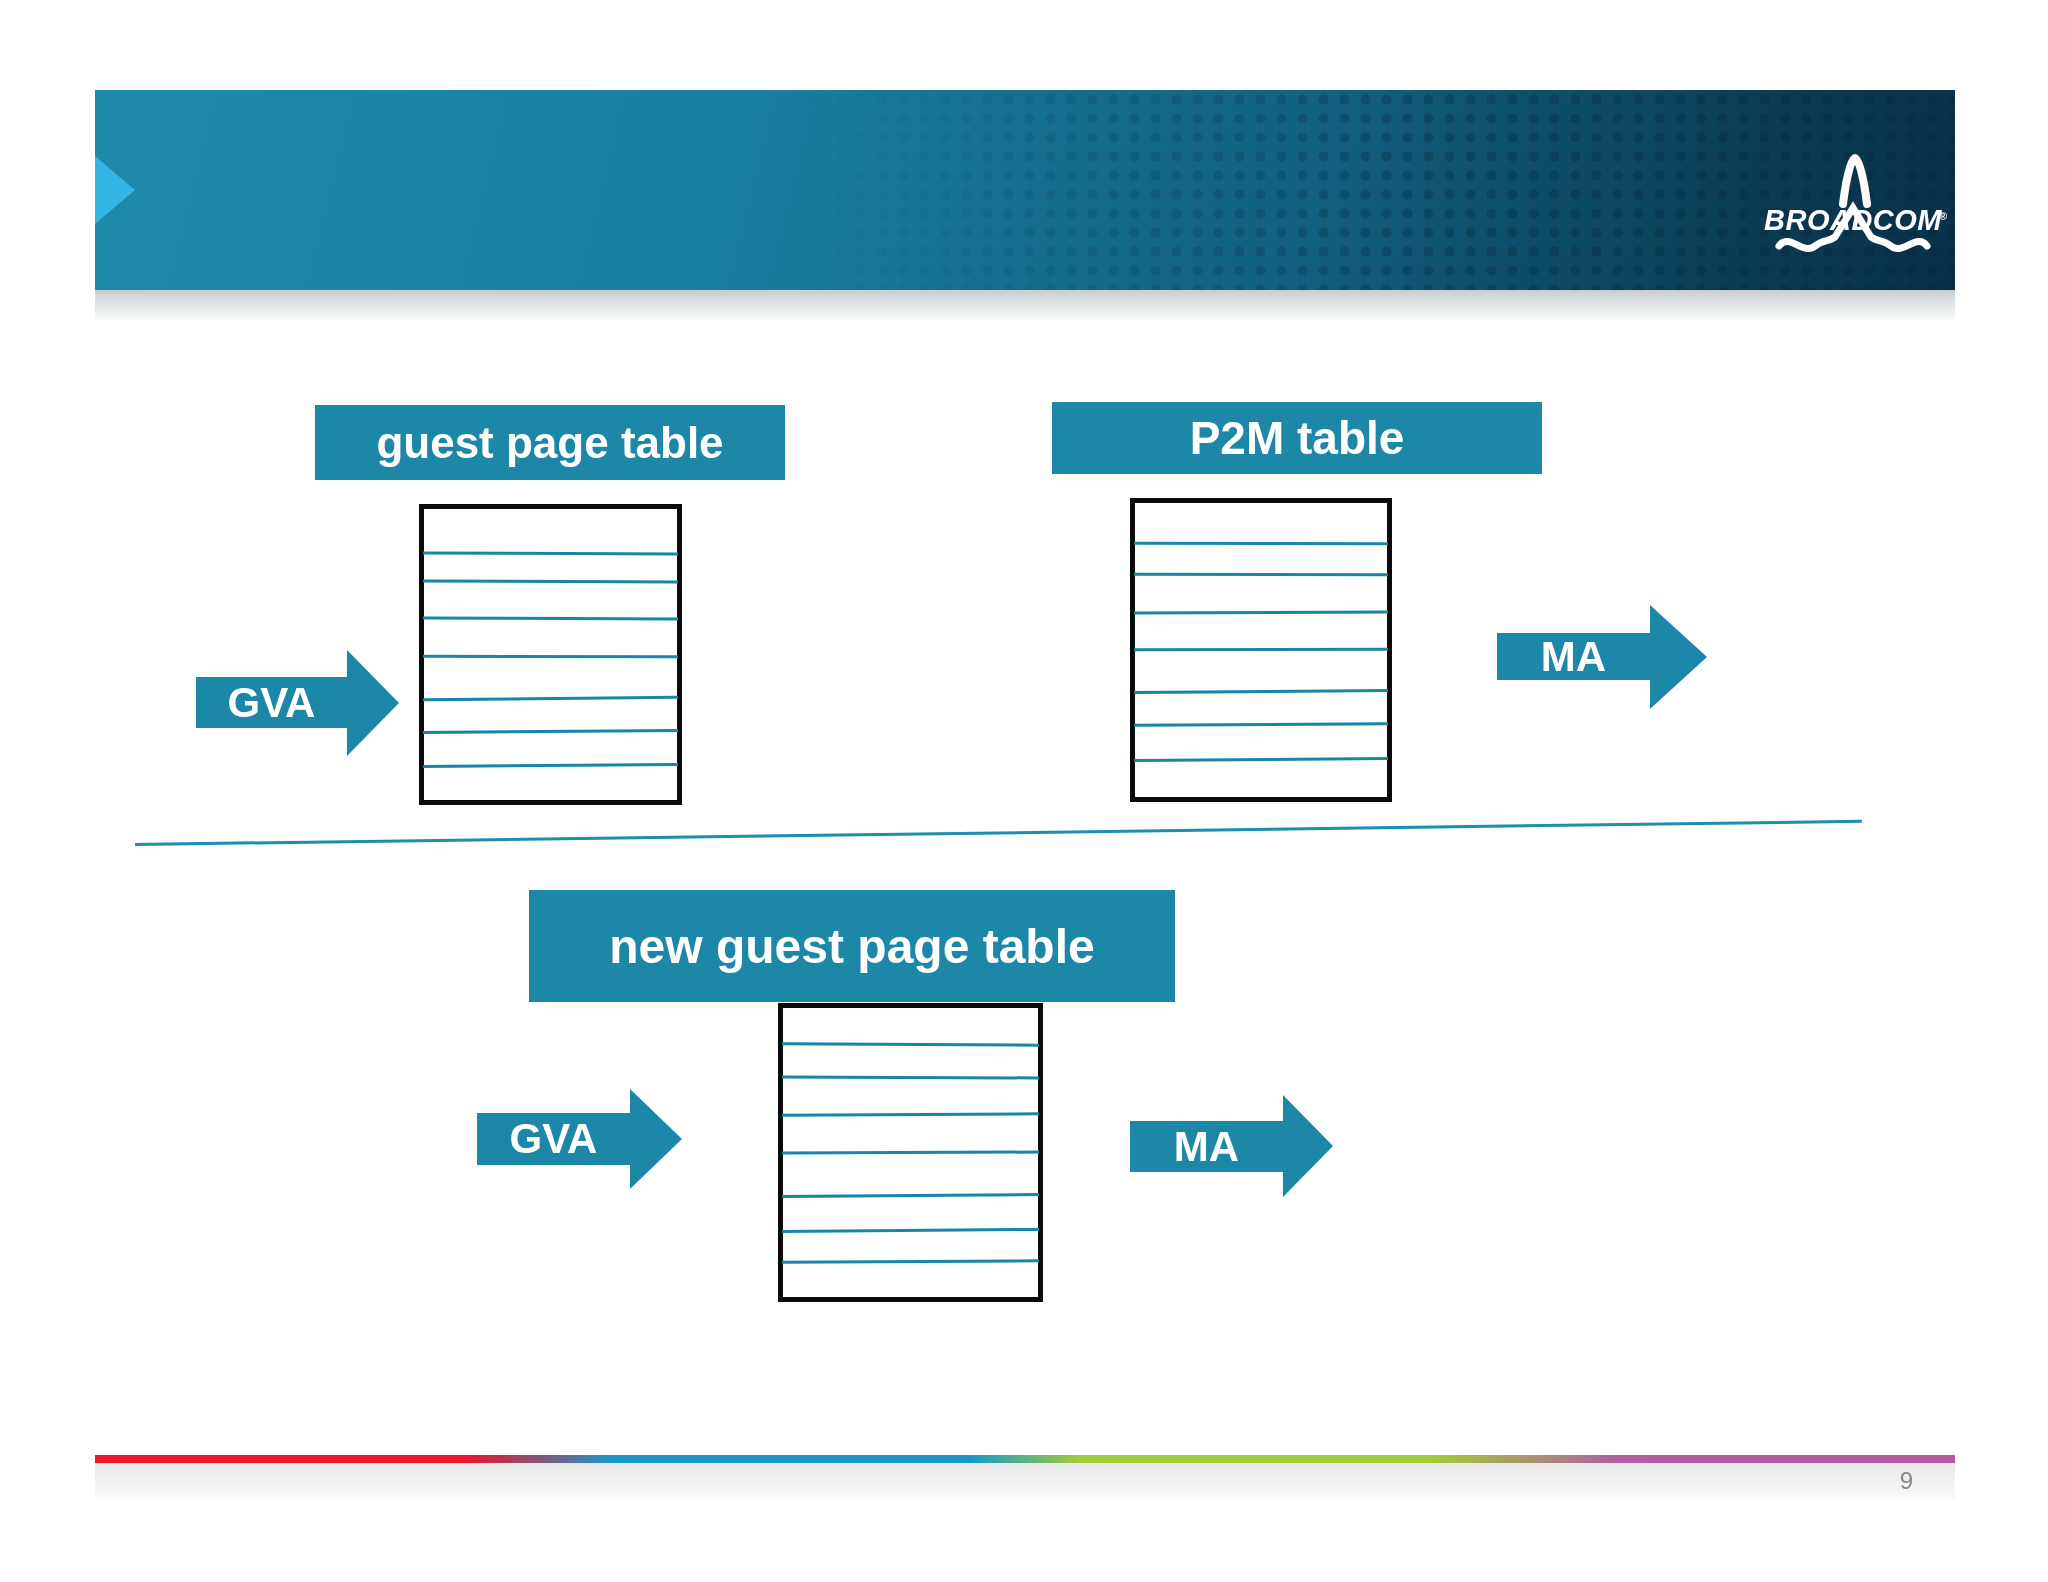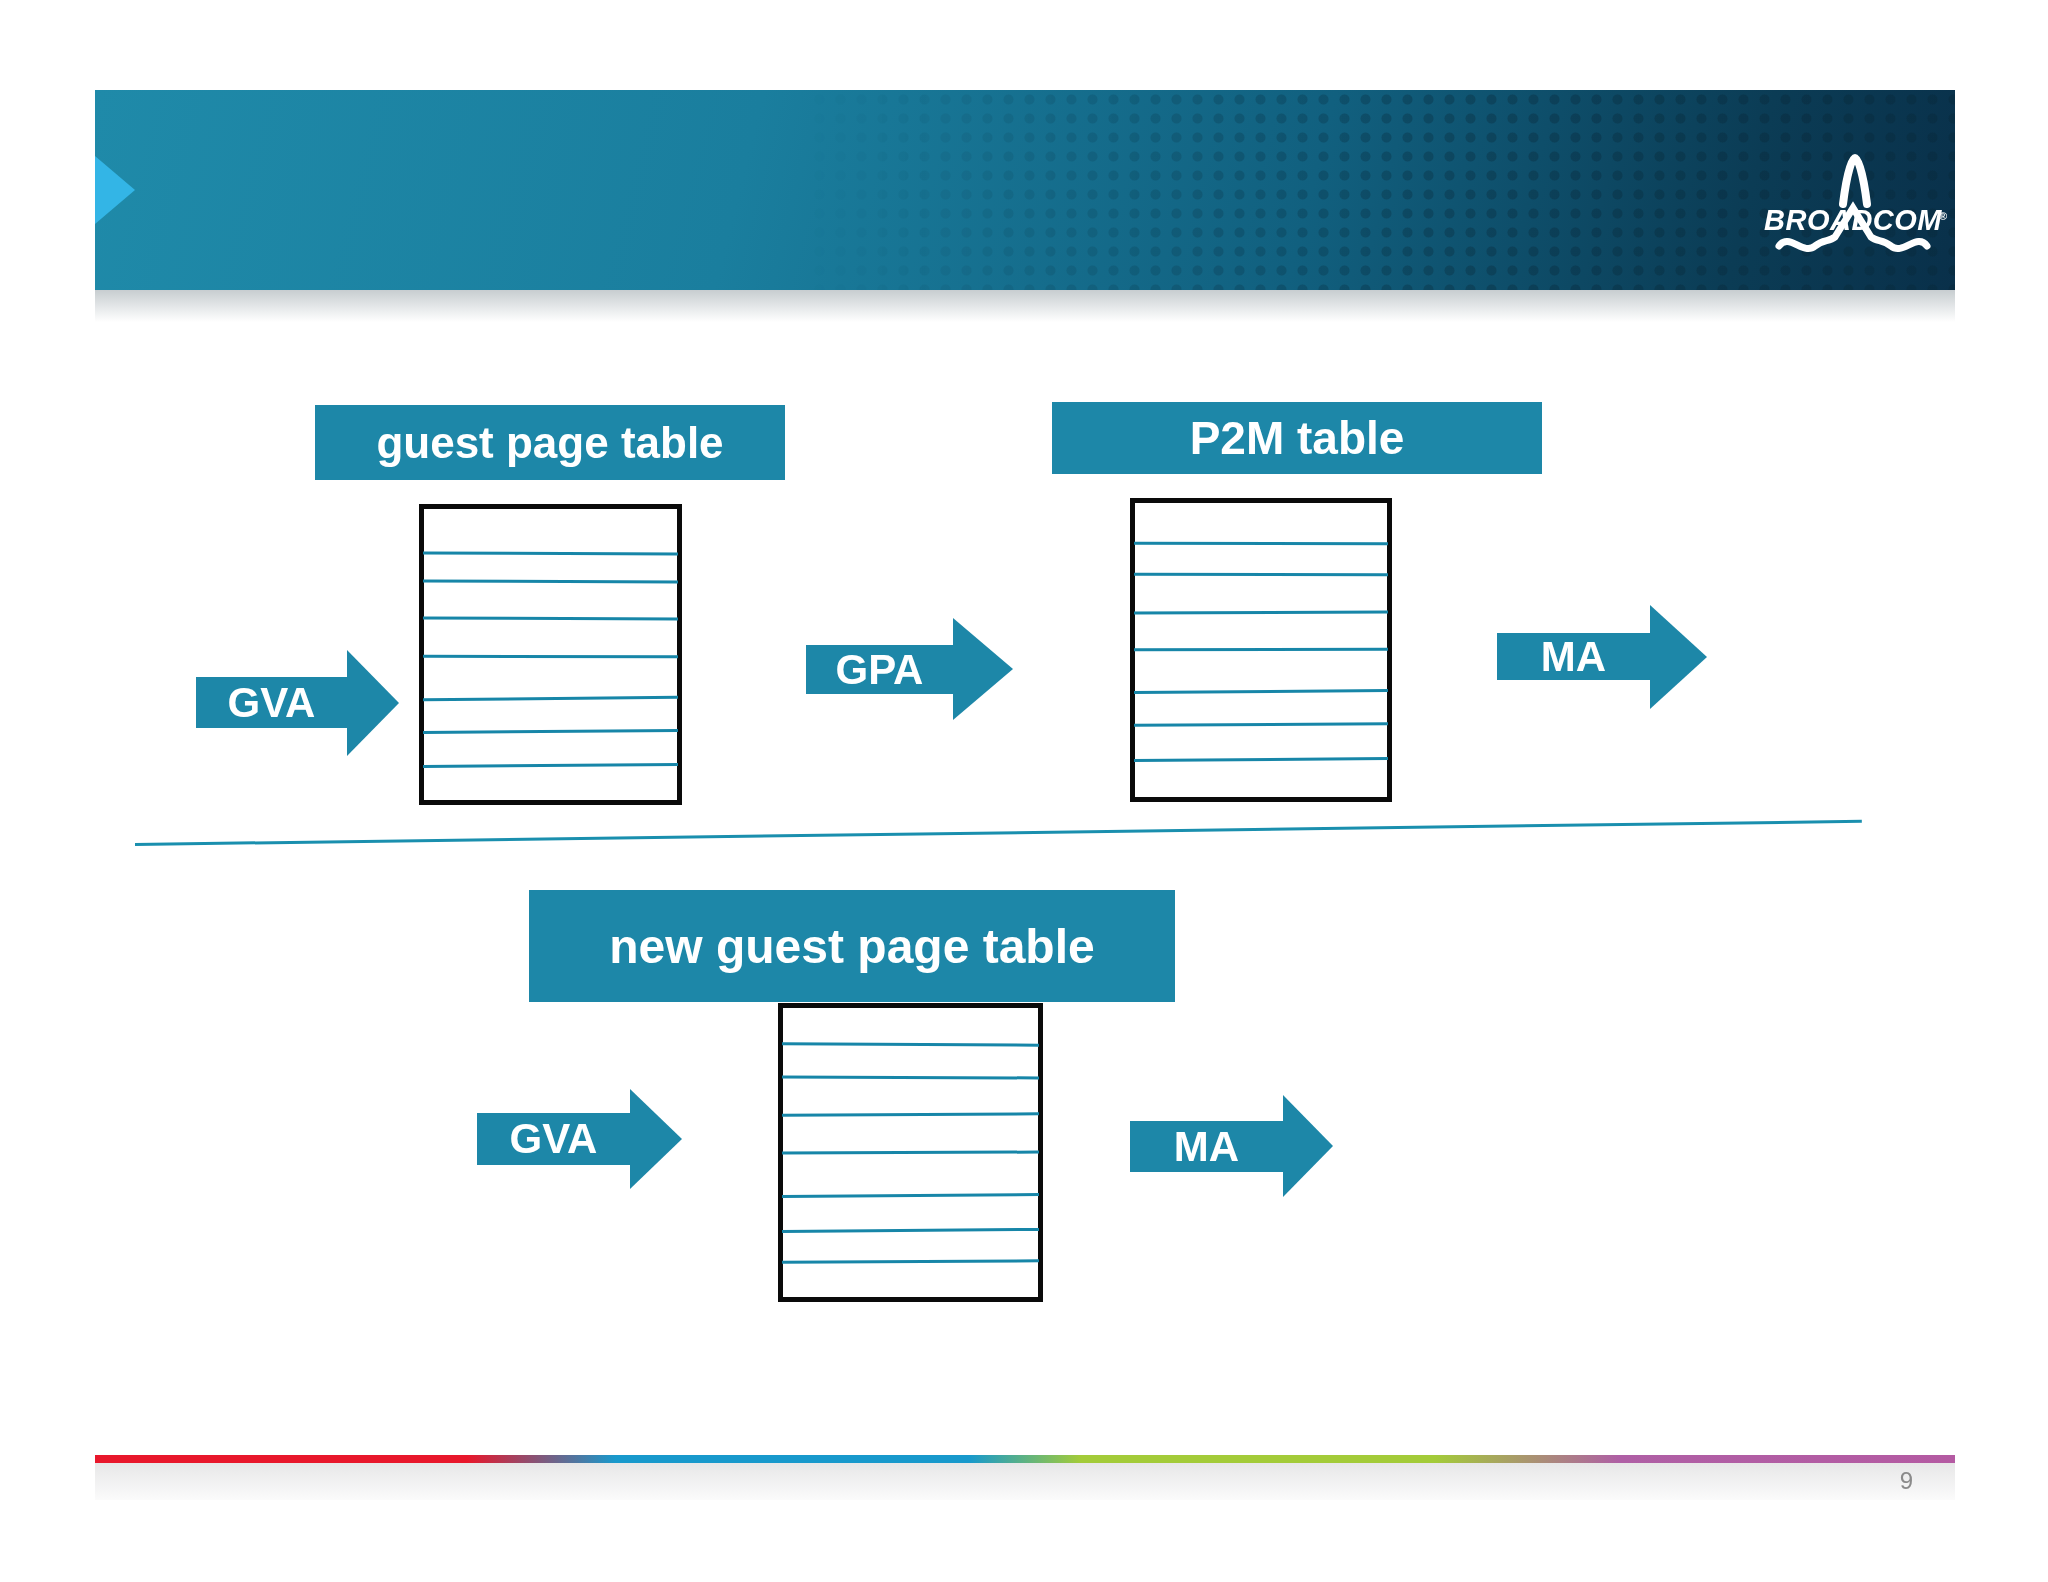--- a/index.html
+++ b/index.html
@@ -116,26 +116,20 @@
     <div class="row-line" style="top:255px;transform:rotate(-0.4deg);"></div>
   </div>
 
   <div class="block-arrow" style="left:196px;top:650px;width:202px;height:105px;">
     <div class="arrow-body" style="top:27px;width:151px;height:51px;font-size:42px;">
       <span>GVA</span>
     </div>
     <div class="arrow-head" style="left:151px;top:0;border-top-width:53px;border-bottom-width:53px;border-left-width:52px;"></div>
   </div>
 
-  <div class="block-arrow" style="left:806px;top:618px;width:207px;height:102px;">
-    <div class="arrow-body" style="top:27px;width:147px;height:49px;font-size:42px;">
-      <span>GPA</span>
-    </div>
-    <div class="arrow-head" style="left:147px;top:0;border-top-width:51px;border-bottom-width:51px;border-left-width:60px;"></div>
-  </div>
 
   <div class="block-arrow" style="left:1497px;top:605px;width:210px;height:103px;">
     <div class="arrow-body" style="top:28px;width:153px;height:47px;font-size:42px;">
       <span>MA</span>
     </div>
     <div class="arrow-head" style="left:153px;top:0;border-top-width:52px;border-bottom-width:52px;border-left-width:57px;"></div>
   </div>
 
   <div class="divider"></div>
 

